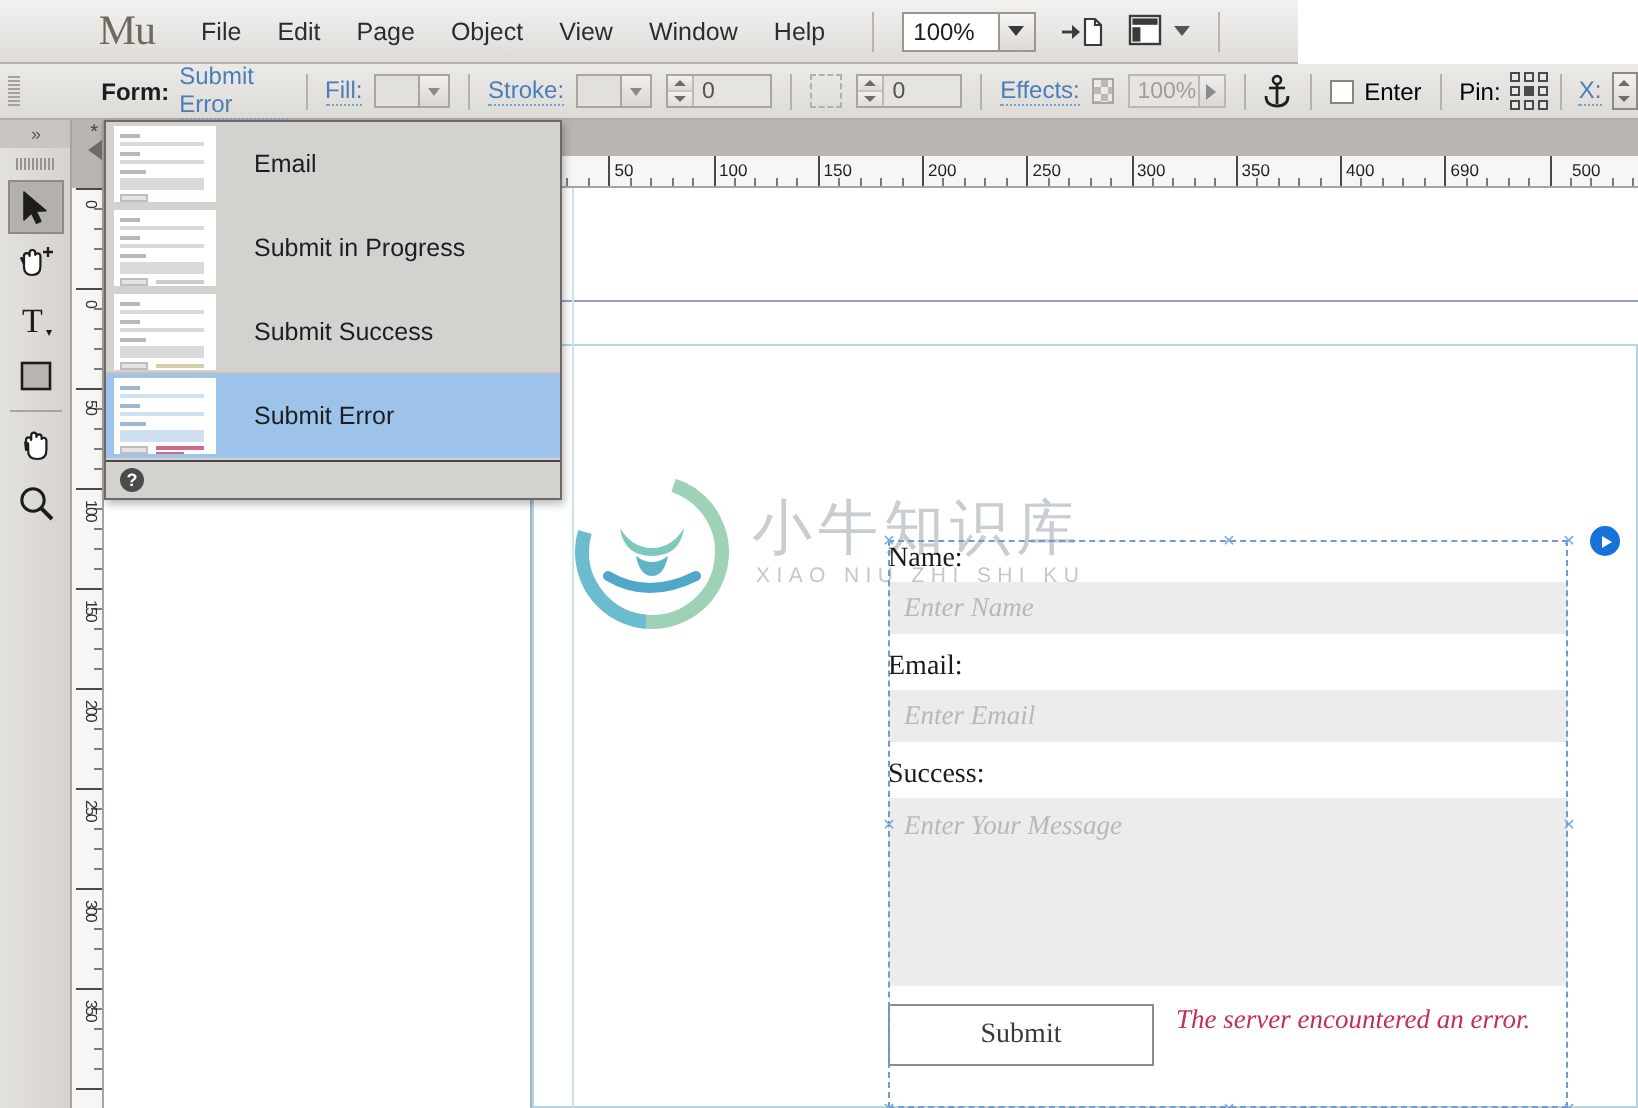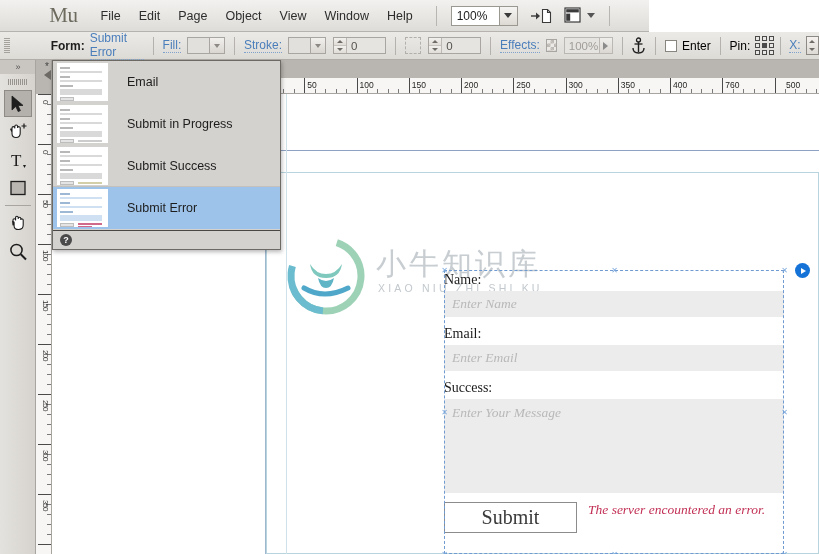--- a/index.html
+++ b/index.html
@@ -148,21 +148,21 @@
   }
   .fld-area {
     background:#ececec; height:94px; padding:6px 0 0 8px;
     font-family:"Liberation Serif", serif; font-style:italic; font-size:13.5px; color:#b8b8b8;
   }
   .fld-block { margin-bottom:9px; }
   #submit-row { display:flex; align-items:flex-start; margin-top:9px; }
   #submit-btn {
     width:133px; height:31px; border:1px solid #8c8c8c; background:#fff;
     display:flex; align-items:center; justify-content:center;
-    font-family:"Liberation Serif", serif; font-size:20px; color:#3a3a3a; cursor:pointer;
+    font-family:"Liberation Serif", serif; font-size:14px; color:#3a3a3a; cursor:pointer;
   }
   #err-msg {
     margin-left:11px; width:180px;
     font-family:"Liberation Serif", serif; font-style:italic; font-size:13.5px;
     line-height:15px; color:#c23055;
   }
   
   .sel-box { position:absolute; border:1px dashed #6f9bd1; pointer-events:none; }
   .sel-h { position:absolute; width:7px; height:7px; color:#6f9bd1; font-size:9px; line-height:7px;
            text-align:center; pointer-events:none; }
@@ -490,21 +490,21 @@
       <div class="htick" style="left: 372.65px; height: 4px; background: rgb(122, 122, 122);"></div>
       <div class="htick" style="left: 383.1px; height: 4px; background: rgb(122, 122, 122);"></div>
       <div class="htick" style="left: 393.55px; height: 4px; background: rgb(122, 122, 122);"></div>
       <div class="htick" style="left: 404px; height: 15px; background: rgb(74, 74, 74);"></div>
       <div class="hnum" style="left: 407px;">400</div>
       <div class="htick" style="left: 414.45px; height: 4px; background: rgb(122, 122, 122);"></div>
       <div class="htick" style="left: 424.9px; height: 4px; background: rgb(122, 122, 122);"></div>
       <div class="htick" style="left: 435.35px; height: 4px; background: rgb(122, 122, 122);"></div>
       <div class="htick" style="left: 445.8px; height: 4px; background: rgb(122, 122, 122);"></div>
       <div class="htick" style="left: 456.25px; height: 15px; background: rgb(74, 74, 74);"></div>
-      <div class="hnum" style="left: 459.25px;">760</div>
+      <div class="hnum" style="left: 459.25px;">690</div>
       <div class="htick" style="left: 466.7px; height: 4px; background: rgb(122, 122, 122);"></div>
       <div class="htick" style="left: 477.15px; height: 4px; background: rgb(122, 122, 122);"></div>
       <div class="htick" style="left: 487.6px; height: 4px; background: rgb(122, 122, 122);"></div>
       <div class="htick" style="left: 498.05px; height: 4px; background: rgb(122, 122, 122);"></div>
       <div class="htick" style="left: 508.5px; height: 15px; background: rgb(74, 74, 74);"></div>
       <div class="hnum" style="left: 520px;">500</div>
       <div class="htick" style="left: 518.95px; height: 4px; background: rgb(122, 122, 122);"></div>
       <div class="htick" style="left: 529.4px; height: 4px; background: rgb(122, 122, 122);"></div>
       <div class="htick" style="left: 539.85px; height: 4px; background: rgb(122, 122, 122);"></div>
       <div class="htick" style="left: 550.3px; height: 4px; background: rgb(122, 122, 122);"></div>

